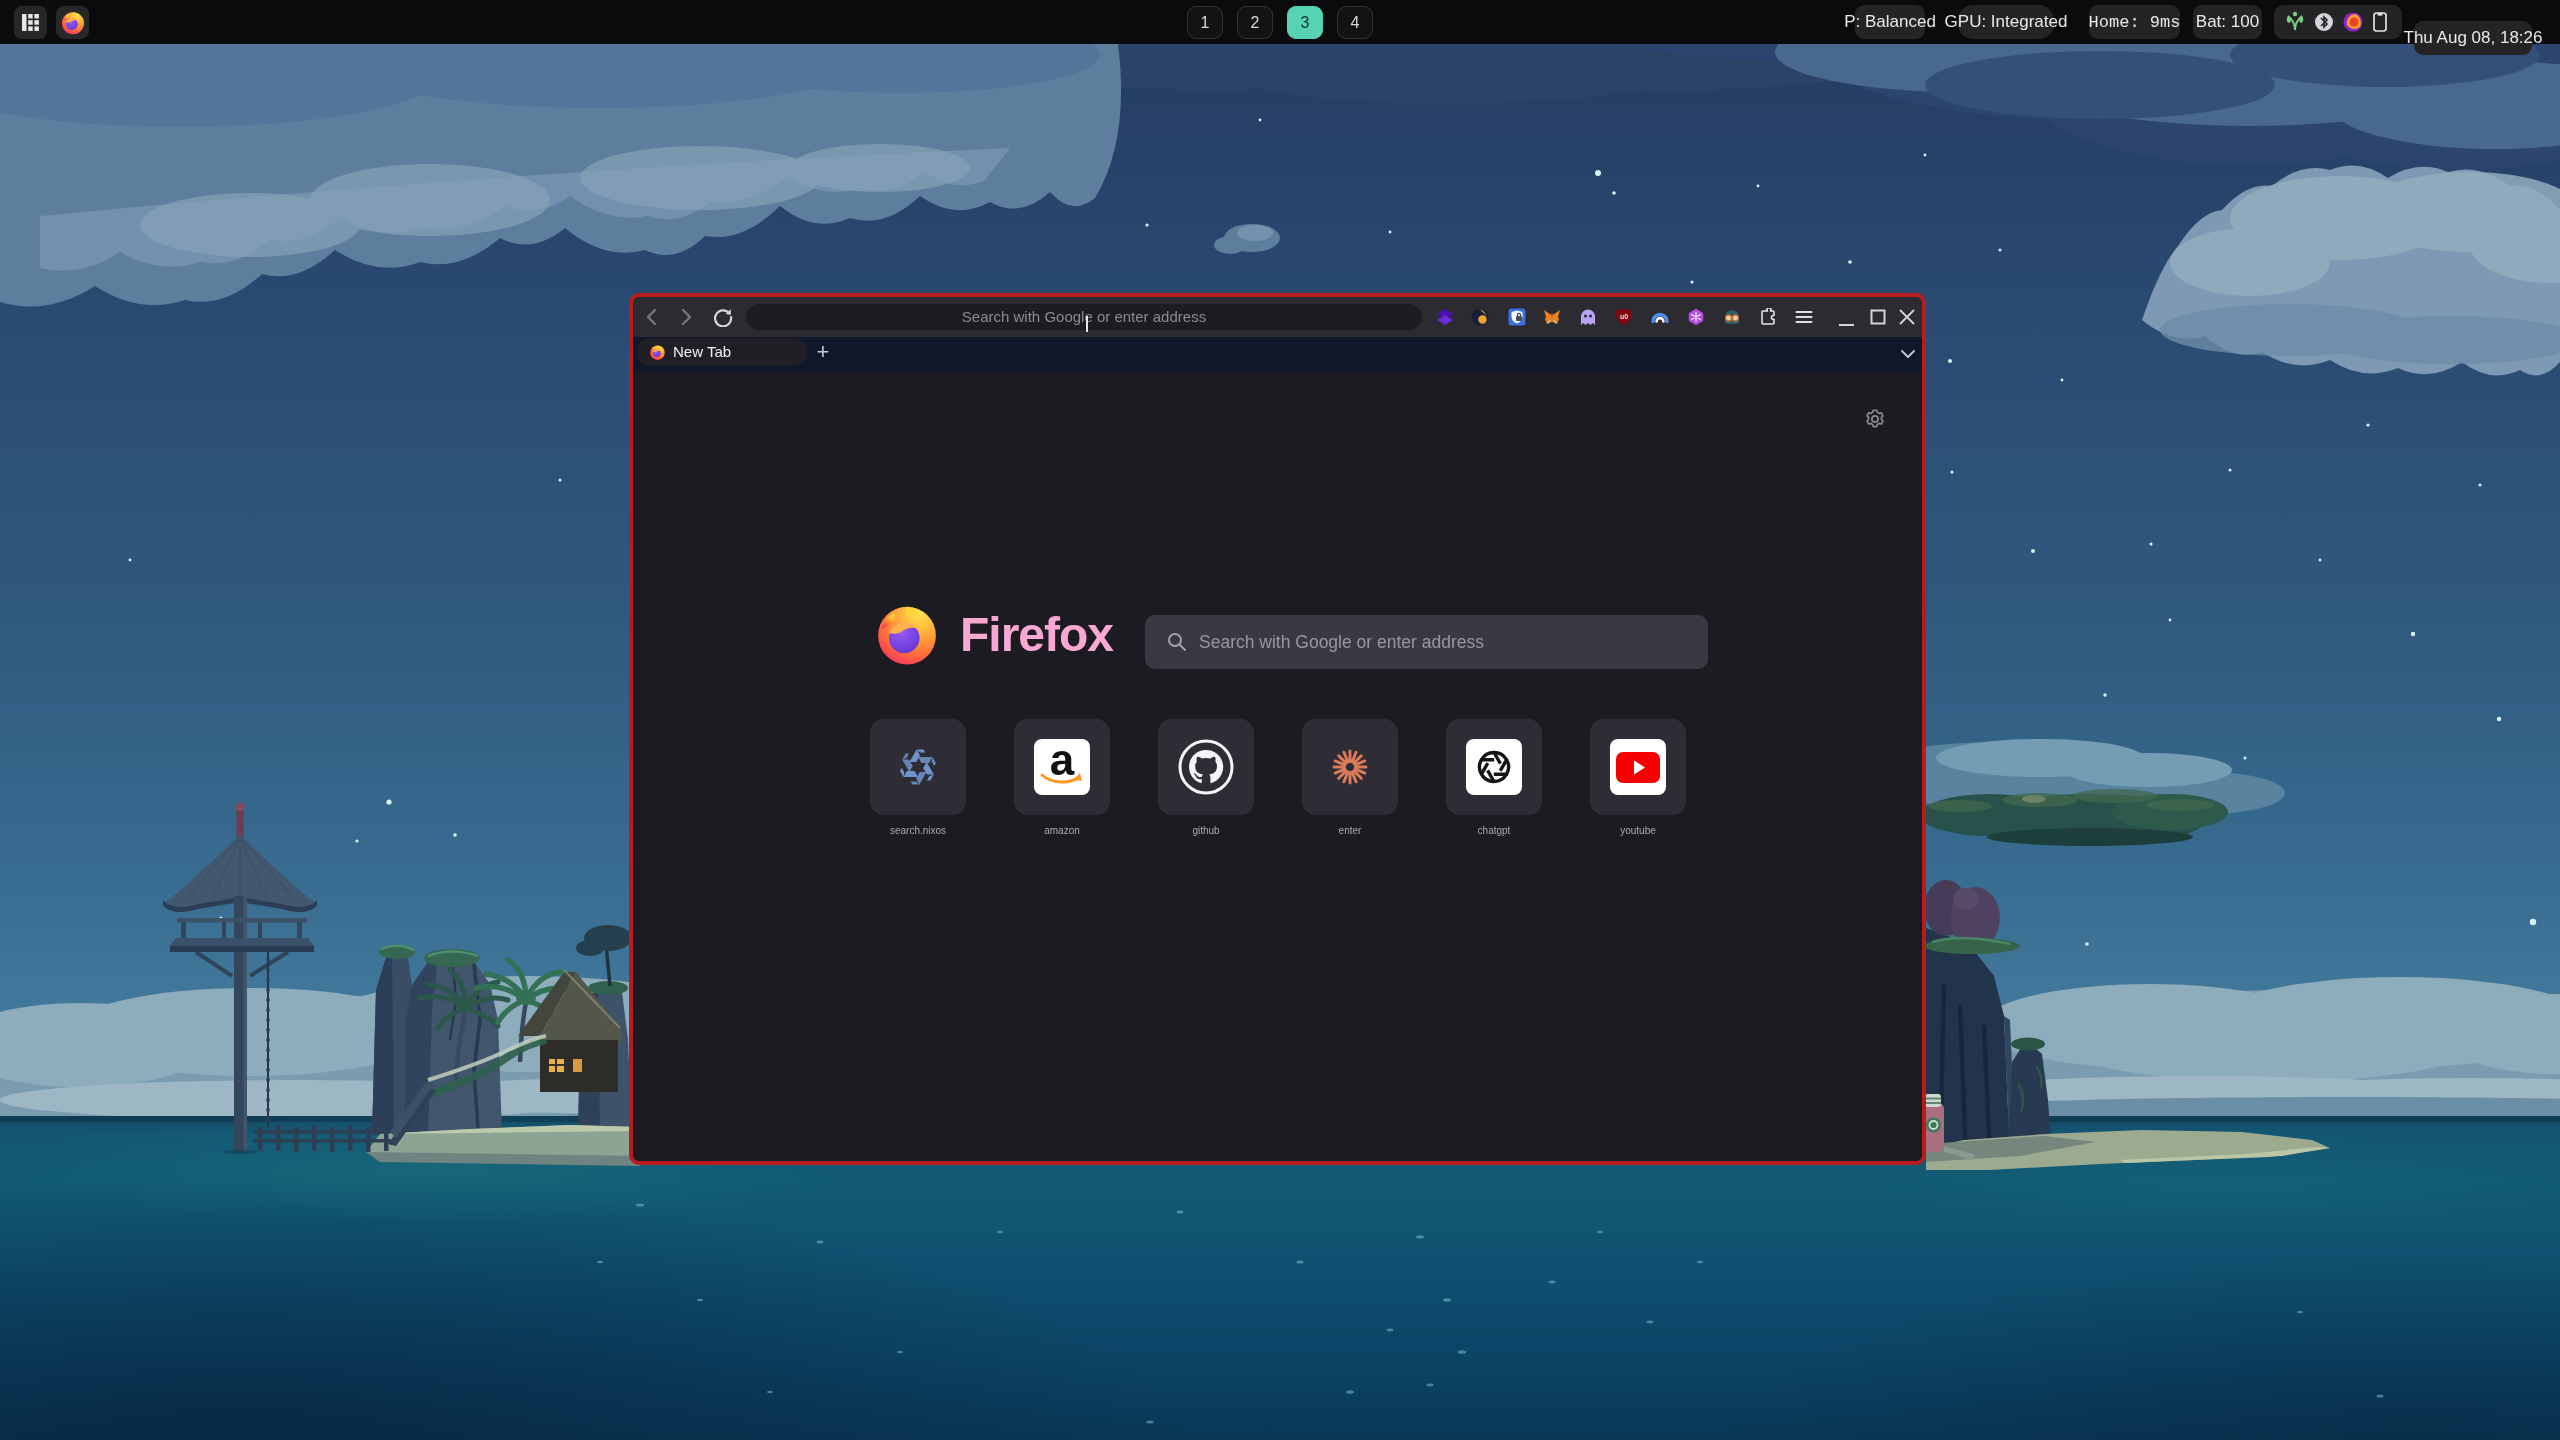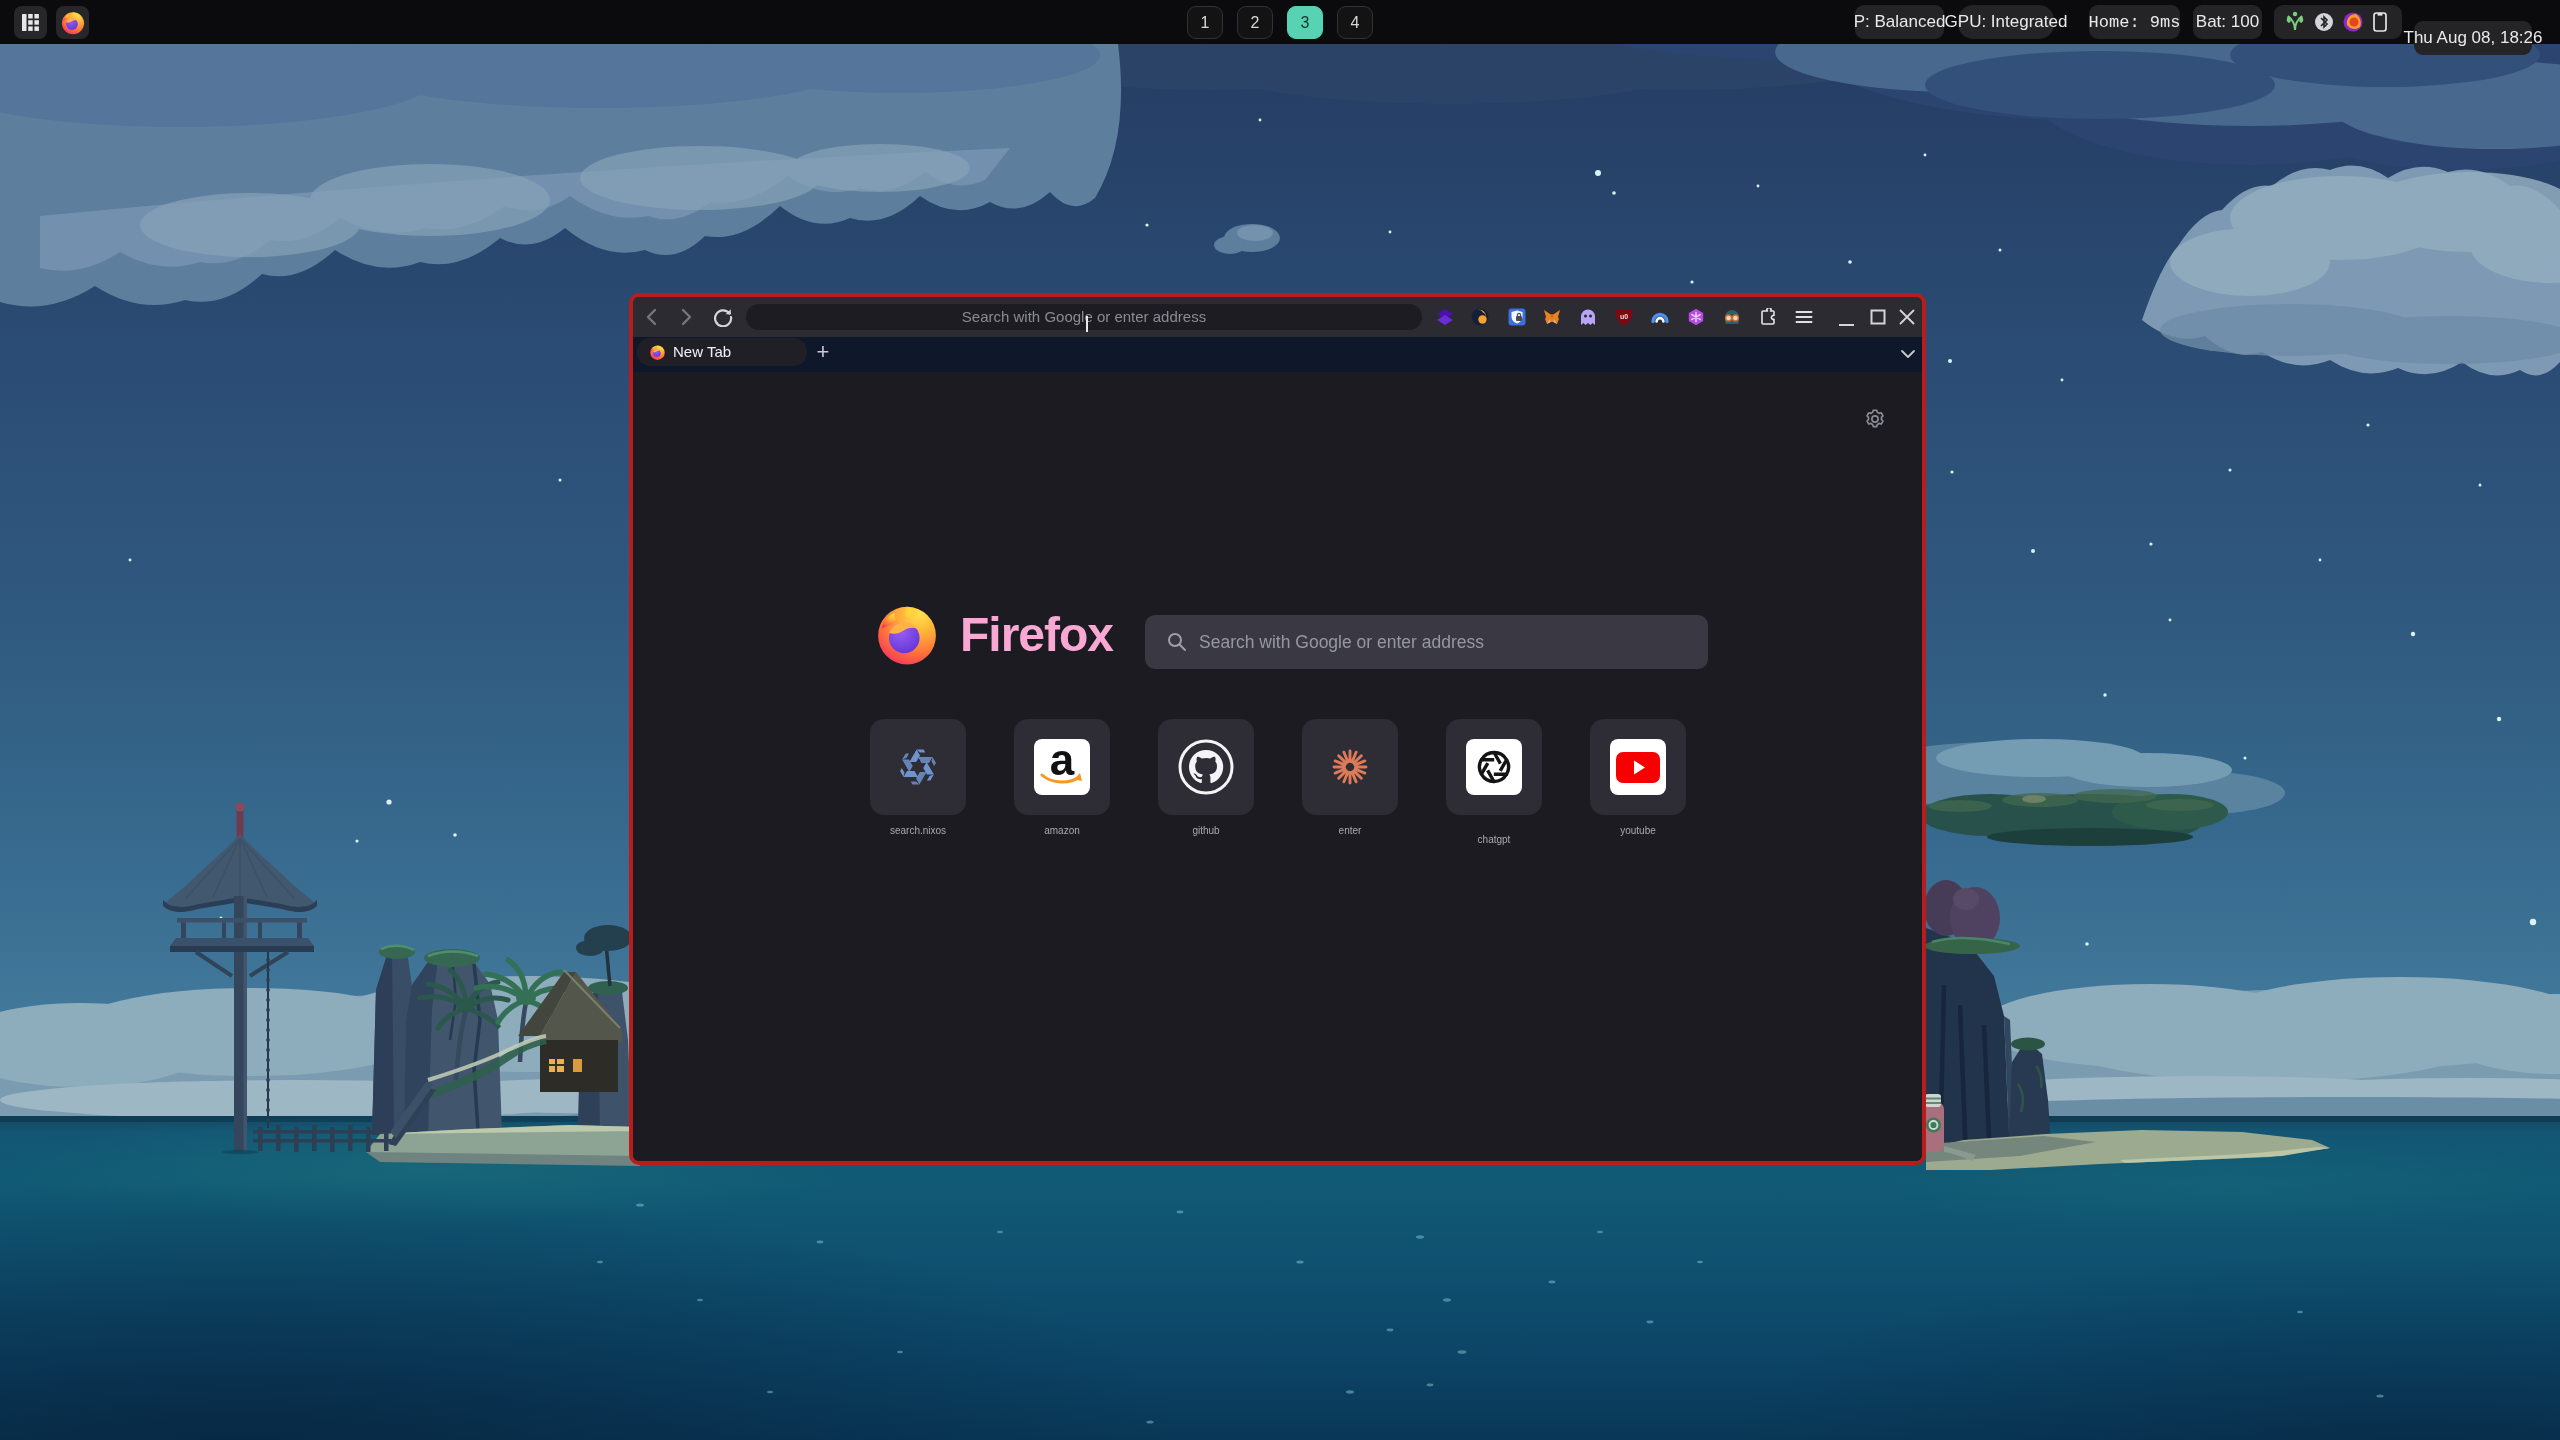--- a/index.html
+++ b/index.html
@@ -431,21 +431,21 @@
     </div>
   <div class="licon" style="left:56px;">
       <svg width="26" height="26" viewBox="0 0 32 32">
         <use href="#fflogo" width="32" height="32"></use>
       </svg>
     </div>
   <div class="ws" style="left:1187px;">1</div>
   <div class="ws" style="left:1237px;">2</div>
   <div class="ws act" style="left:1287px;">3</div>
   <div class="ws" style="left:1337px;">4</div>
-  <div class="pill" style="left:1855px; width:89px;">P: Balanced</div>
+  <div class="pill" style="left:1855px; width:70px;">P: Balanced</div>
   <div class="pill" style="left:1958px; width:96px;border-radius:15px;">GPU: Integrated</div>
   <div class="pill" style="left:2089px; width:91px;font-family:Liberation Mono, monospace;">Home: 9ms</div>
   <div class="pill" style="left:2193px; width:69px;">Bat: 100</div>
   <div class="pill" style="left:2274px; width:128px;">
     <svg width="110" height="24" viewBox="0 0 110 24">
       <g transform="translate(12,12)">
           <path d="M0,8 C0,2 -2,-2 -7,-6 M0,8 C0,2 2,-2 7,-6" stroke="#7ccf7f" stroke-width="2" fill="none"></path>
           <path d="M-7,-6 q-3,5 1,7 q4,-2 -1,-7 Z M7,-6 q3,5 -1,7 q-4,-2 1,-7 Z" fill="#7ccf7f"></path>
           <circle cx="0" cy="-8" r="2.2" fill="#7ccf7f"></circle>
         </g>
@@ -623,21 +623,21 @@
       <g id="oaiarc">
           <path d="M0,-14.5 a14.5,14.5 0 0 1 12.6,7.3 l-6.4,11"></path>
         </g>
       <use href="#oaiarc" transform="rotate(60)"></use>
       <use href="#oaiarc" transform="rotate(120)"></use>
       <use href="#oaiarc" transform="rotate(180)"></use>
       <use href="#oaiarc" transform="rotate(240)"></use>
       <use href="#oaiarc" transform="rotate(300)"></use>
     </g>
   </svg>
-  <div class="tlabel" style="left:789px;margin-top:9px;">chatgpt</div>
+  <div class="tlabel" style="left:789px;">chatgpt</div>
 
   <div class="tile" style="left:957px;"></div>
   <div style="position:absolute; left:977px; top:442px; width:56px; height:56px; border-radius:8px; background:#ffffff;"></div>
   <svg class="cic" style="left:983px; top:455px;" width="44" height="31" viewBox="0 0 44 31">
       <rect x="0" y="0" width="44" height="31" rx="7" fill="#f60002"></rect>
       <path d="M18,8.5 L29,15.5 L18,22.5 Z" fill="#ffffff"></path>
     </svg>
   <div class="tlabel" style="left:933px;">youtube</div>
 </div>
 

